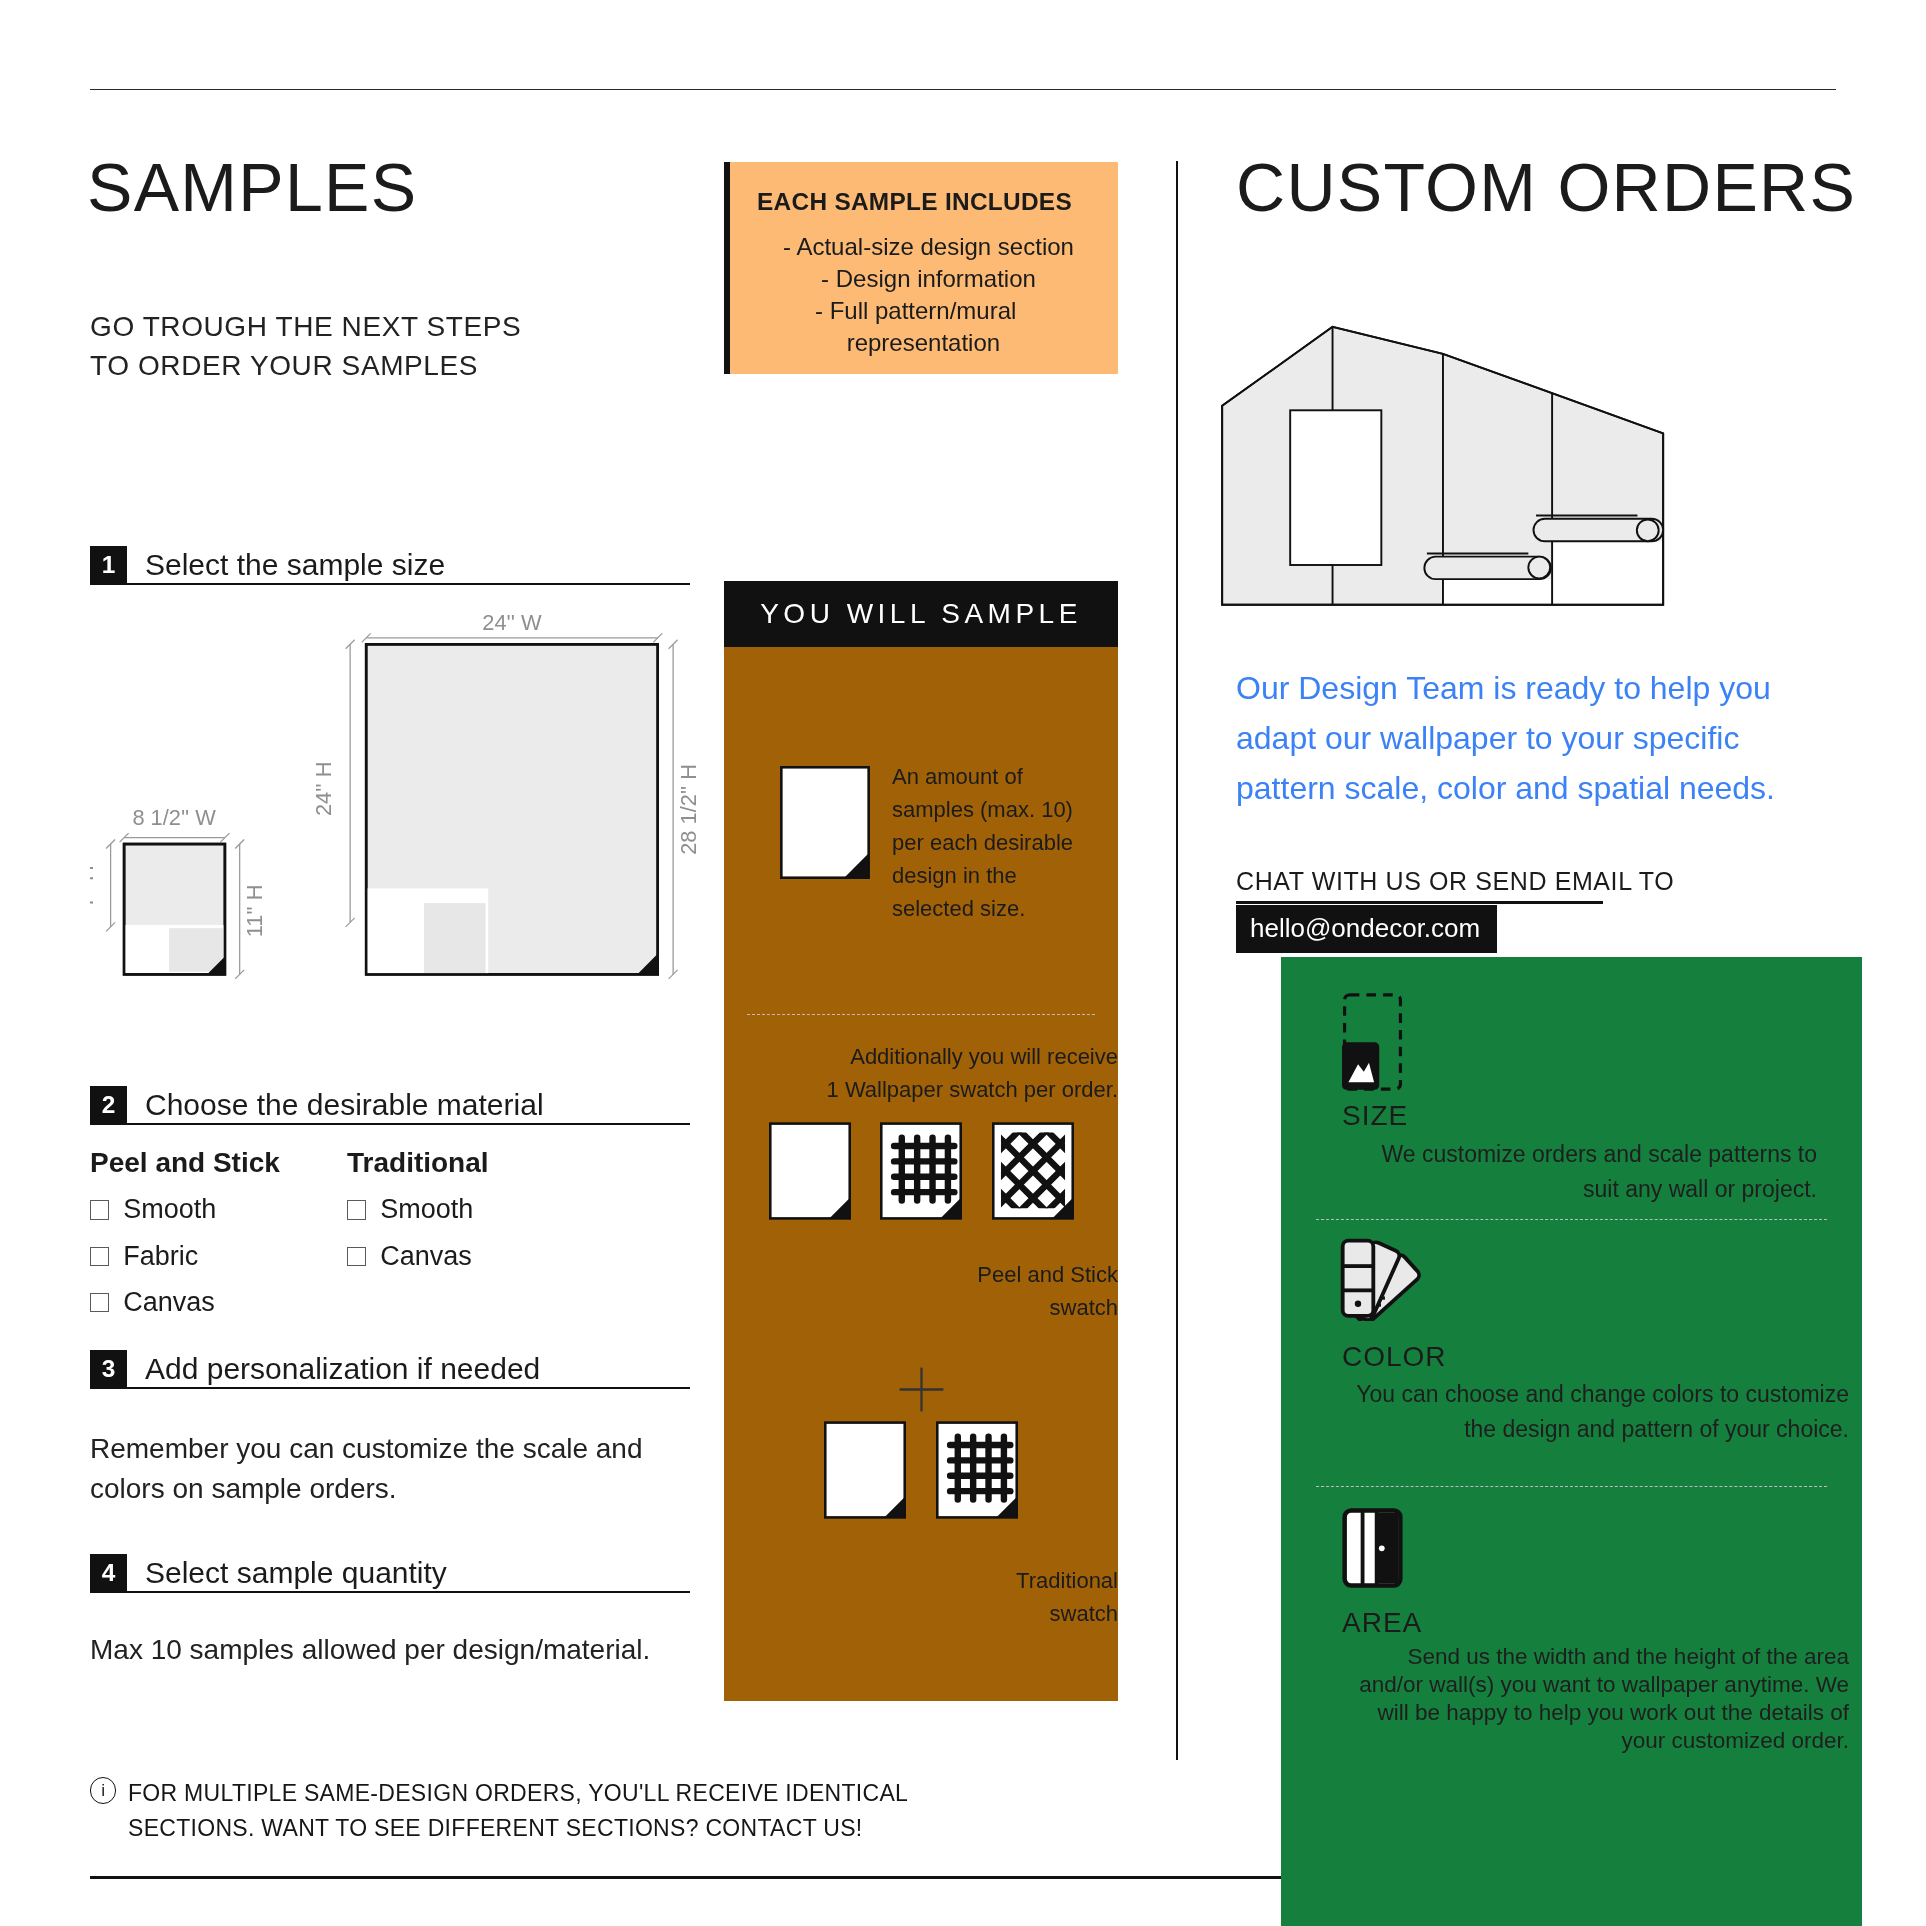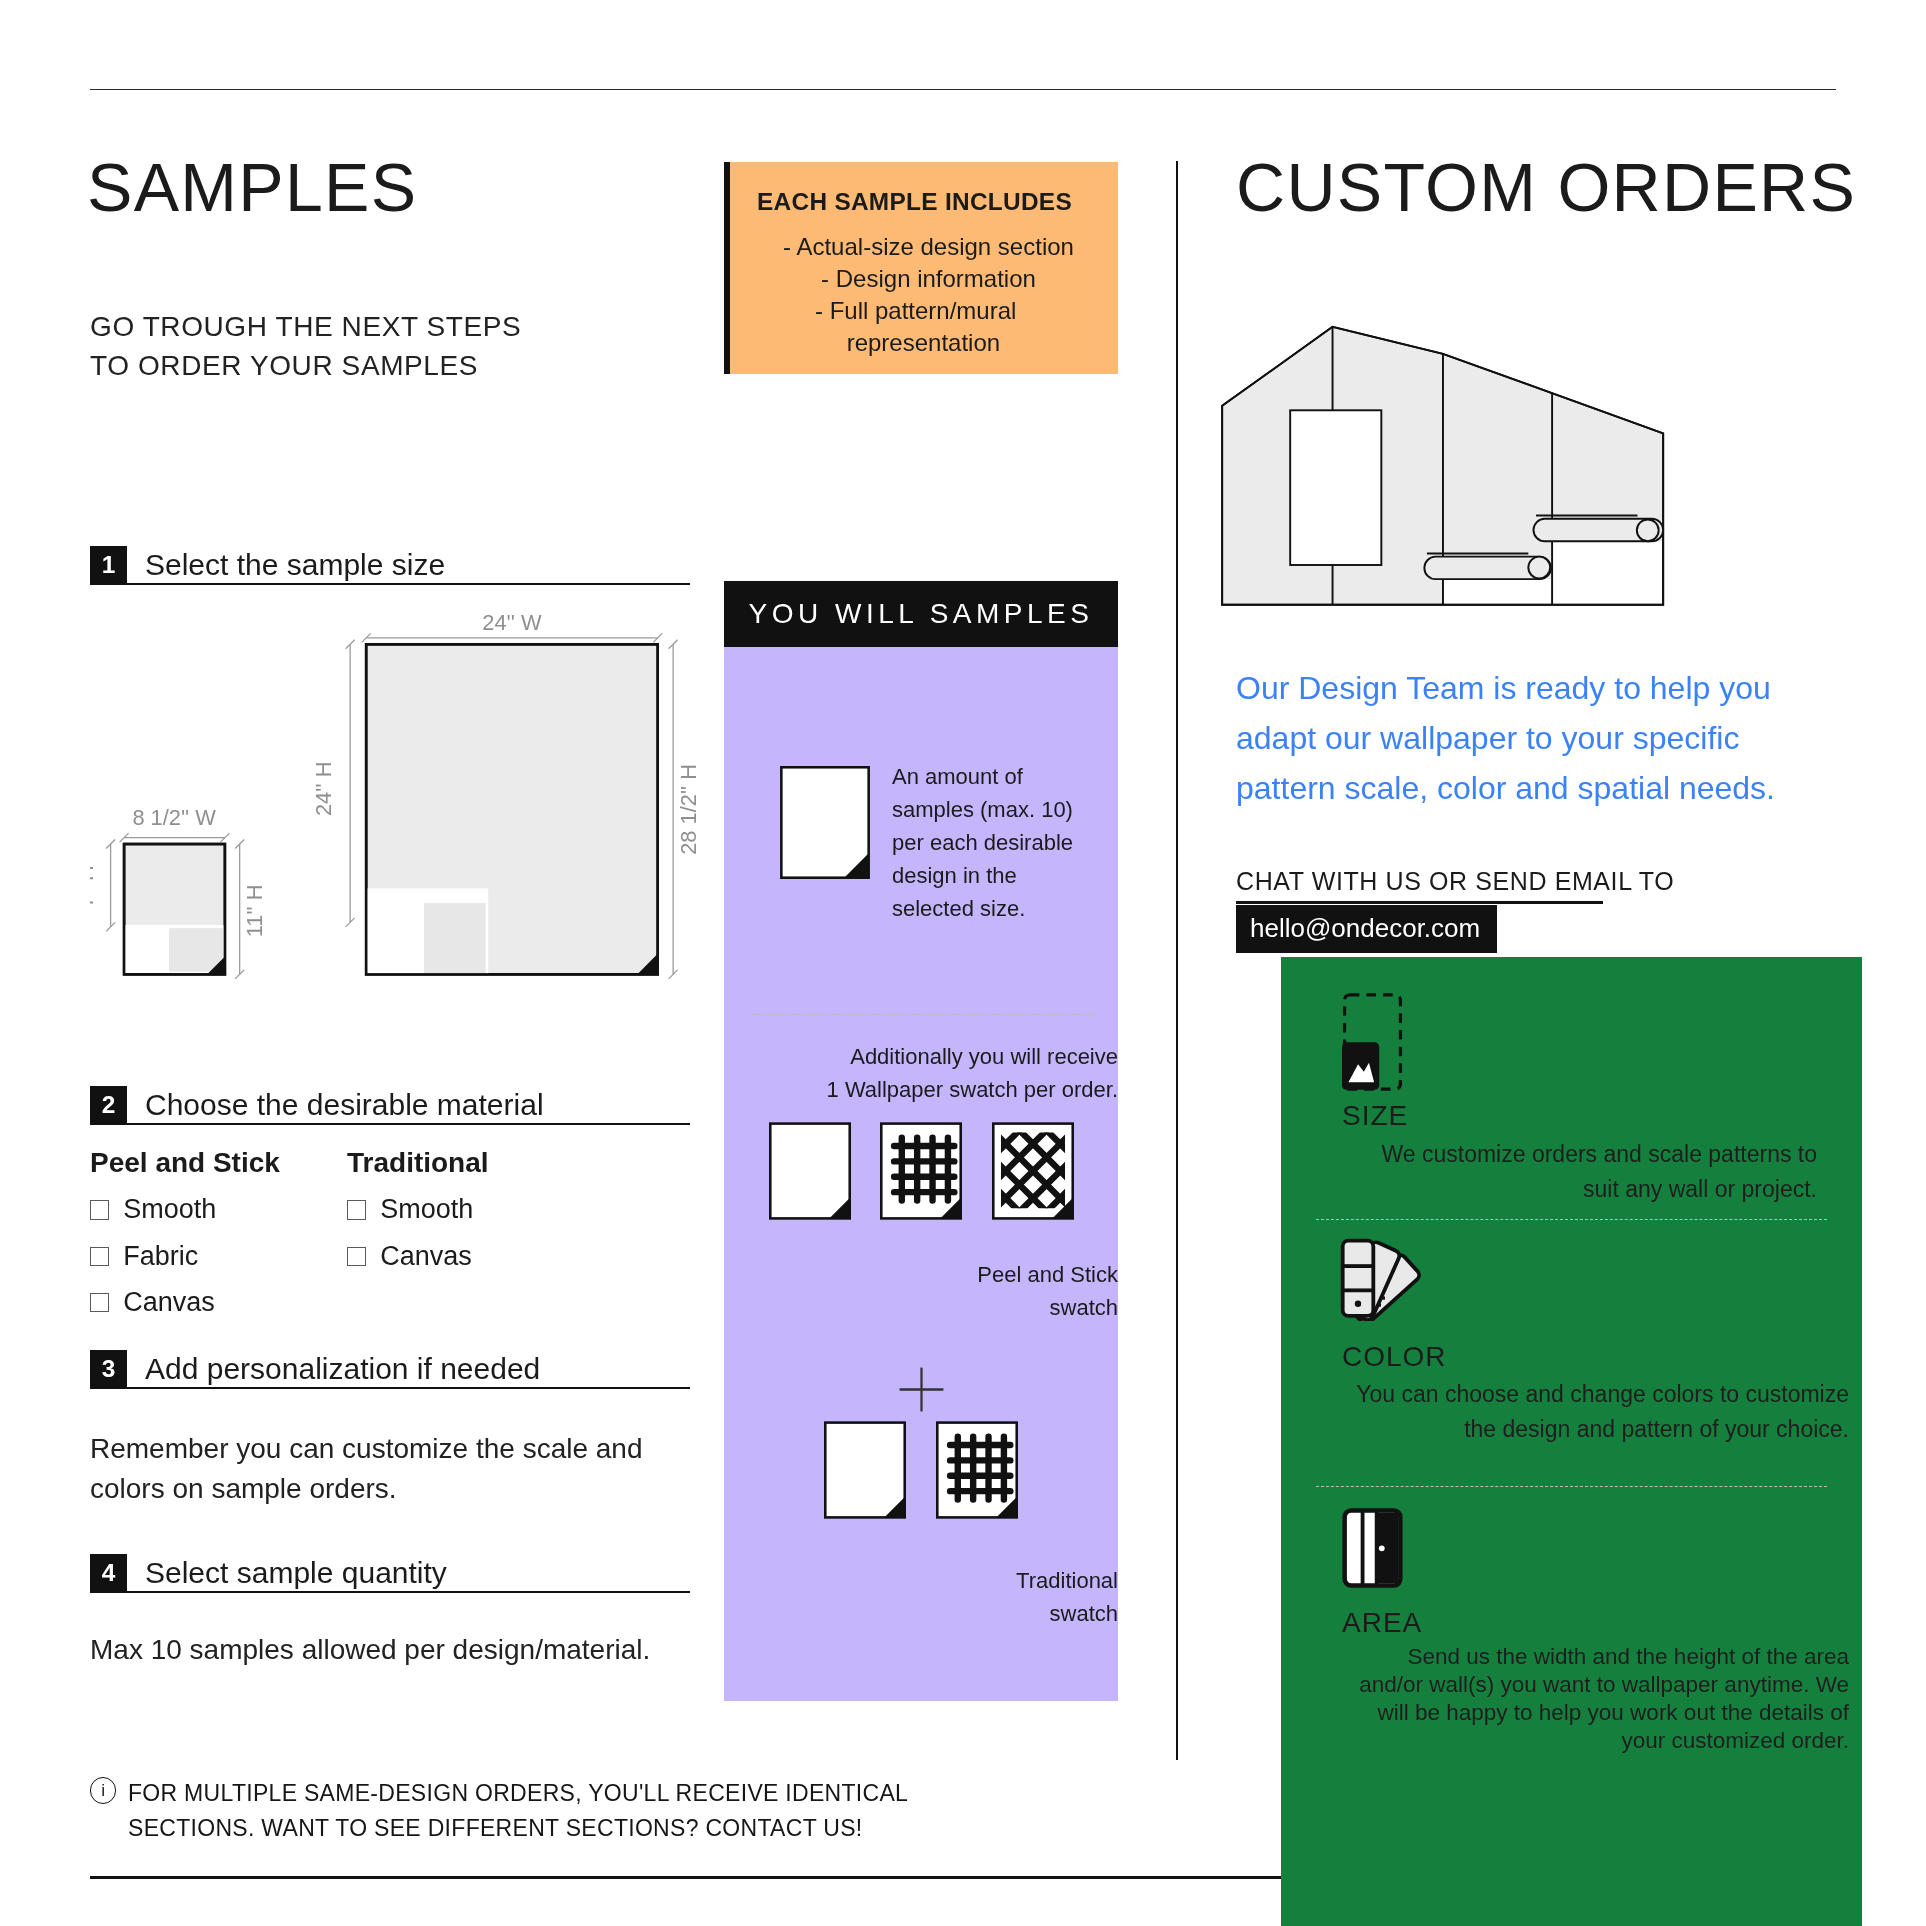--- a/index.html
+++ b/index.html
@@ -54,21 +54,21 @@
     border-left:6.4px solid #111;box-sizing:border-box;padding:26px 18px 0 27px;
   }
   .includes-title{font-size:24.4px;font-weight:bold;margin-bottom:15.4px;letter-spacing:0.3px;}
   .includes-item{font-size:24px;line-height:32px;padding-left:15.4px;text-indent:-15.4px;text-align:center;}
   .banner{
     position:absolute;left:724px;top:581px;width:394px;height:66px;background:#111;
     color:#fff;display:flex;align-items:center;justify-content:center;
     font-size:28px;letter-spacing:4.5px;font-weight:300;white-space:nowrap;
   }
   .receive-panel{
-    position:absolute;left:724px;top:647px;width:394px;height:1054px;background:#c4b5fd;
+    position:absolute;left:724px;top:647px;width:394px;height:1054px;background:#a16207;
   }
   .receive-text{position:absolute;left:168px;top:113px;width:212px;font-size:22px;line-height:33px;}
   .centered-txt{position:absolute;left:0;width:100%;text-align:right;font-size:22px;line-height:33px;}
   .swatch-row{position:absolute;left:0;width:100%;display:flex;justify-content:center;gap:29.5px;}
   
   .paragraph{position:absolute;left:1236px;top:663px;width:568px;font-size:32px;line-height:50px;color:#3b82f6;}
   .chat-label{position:absolute;left:1236px;top:867px;font-size:25px;letter-spacing:0.6px;white-space:nowrap;}
   .chat-underline{position:absolute;left:1236px;top:901px;width:367px;height:3.2px;background:#111;}
   .email-badge{
     position:absolute;left:1236px;top:905px;background:#111;color:#fff;
@@ -205,21 +205,21 @@
   </div>
 </div>
 
 <div class="includes-box">
   <div class="includes-title">EACH SAMPLE INCLUDES</div>
   <div class="includes-item">- Actual-size design section</div>
   <div class="includes-item">- Design information</div>
   <div class="includes-item" style="width:302px;">- Full pattern/mural representation</div>
 </div>
 
-<div class="banner">YOU WILL SAMPLES</div>
+<div class="banner">YOU WILL SAMPLE</div>
 
 <div class="receive-panel">
 
   <svg class="abs" style="left:56px;top:119px;" width="90" height="113" viewBox="0 0 140 176">
     <rect x="2" y="2" width="136" height="172" fill="#ffffff" stroke="#111" stroke-width="4"></rect>
     <path d="M138,174 L138,136 L100,174 Z" fill="#111"></path>
   </svg>
   <div class="receive-text">An amount of samples (max. 10) per each desirable design in the selected size.</div>
 
   <div class="dashed-sep" style="left:23px;right:23px;top:367px;"></div>

